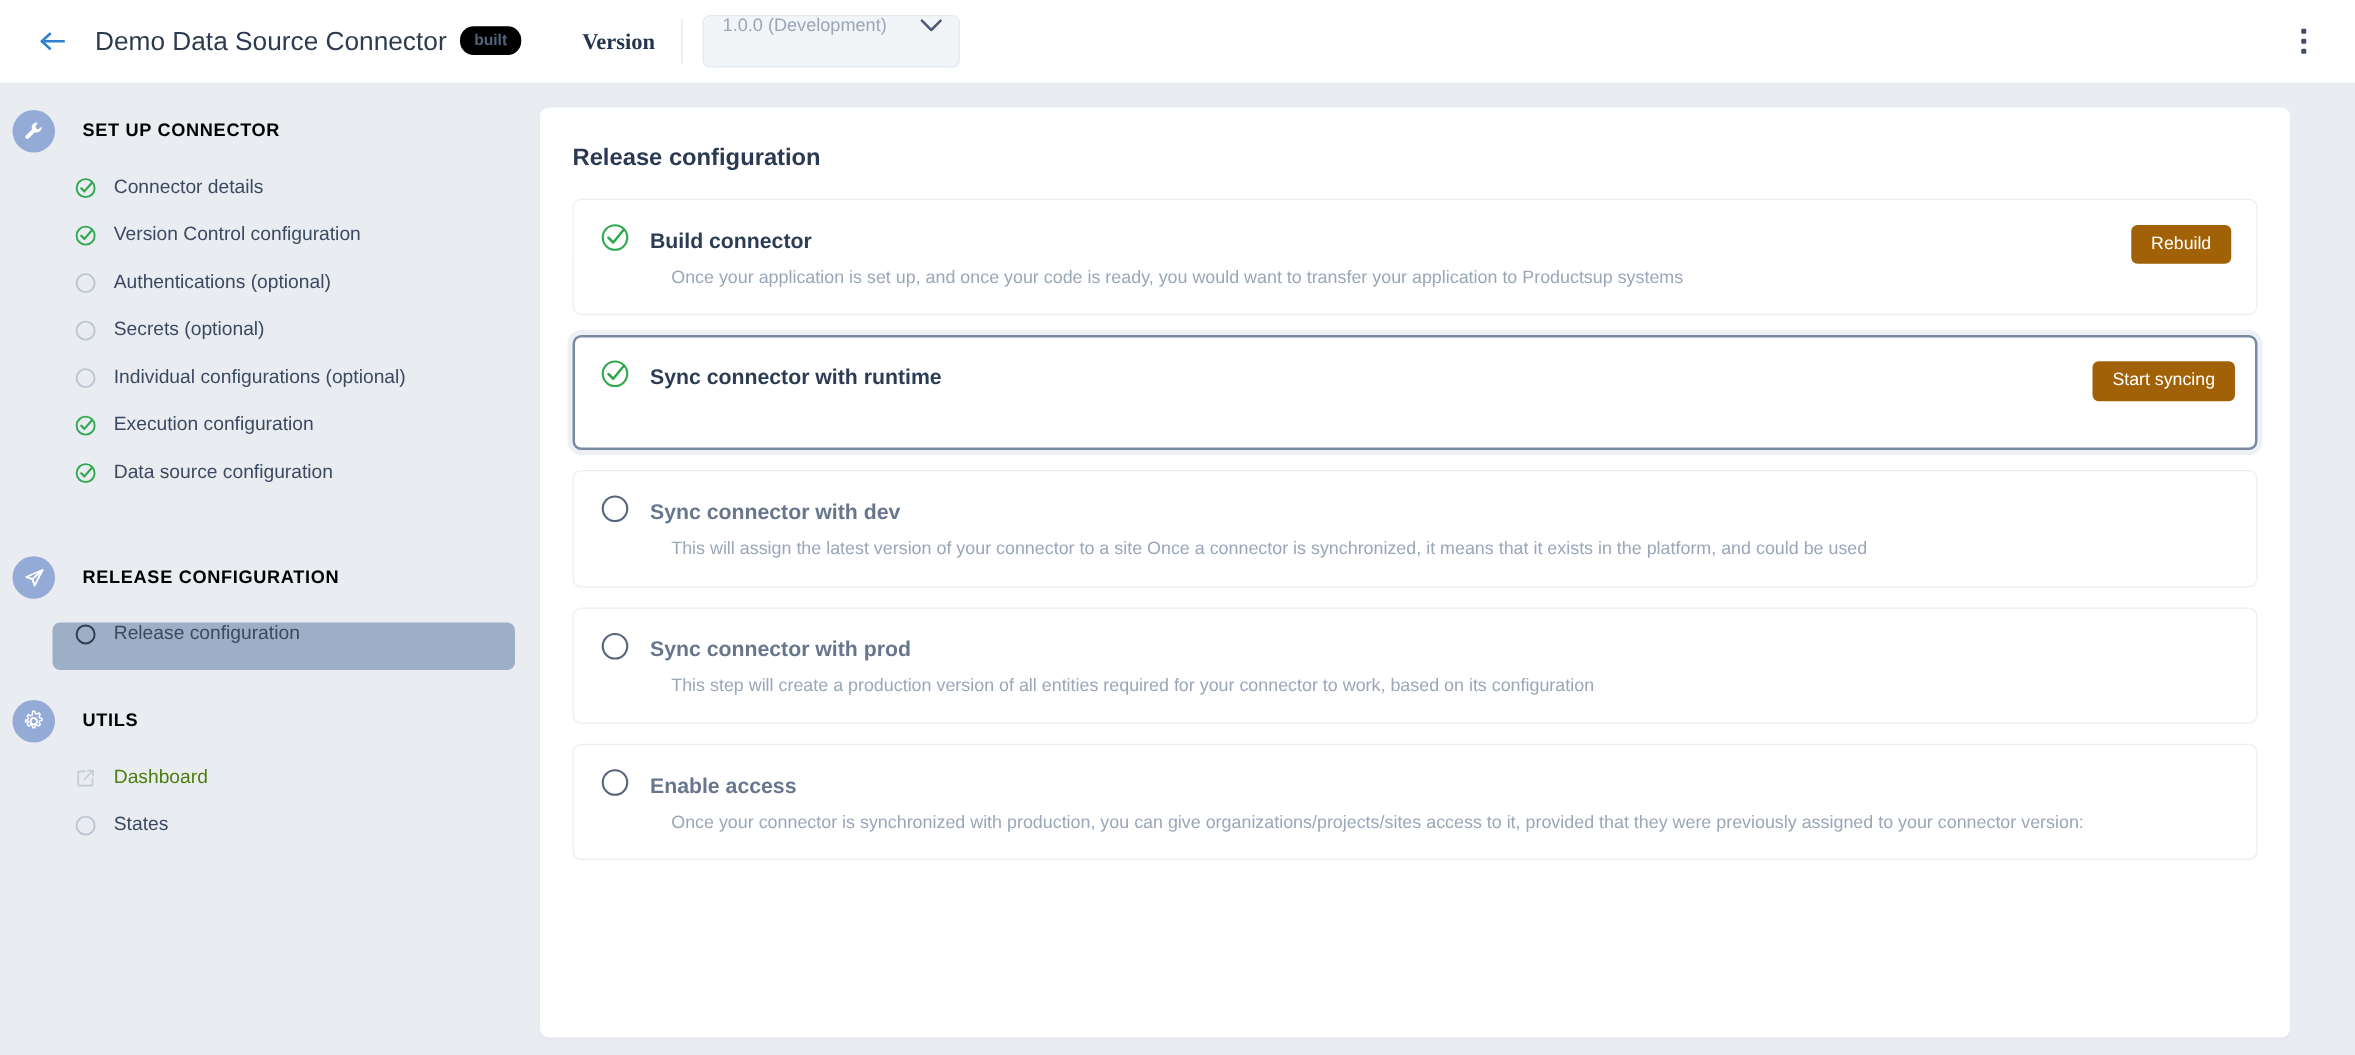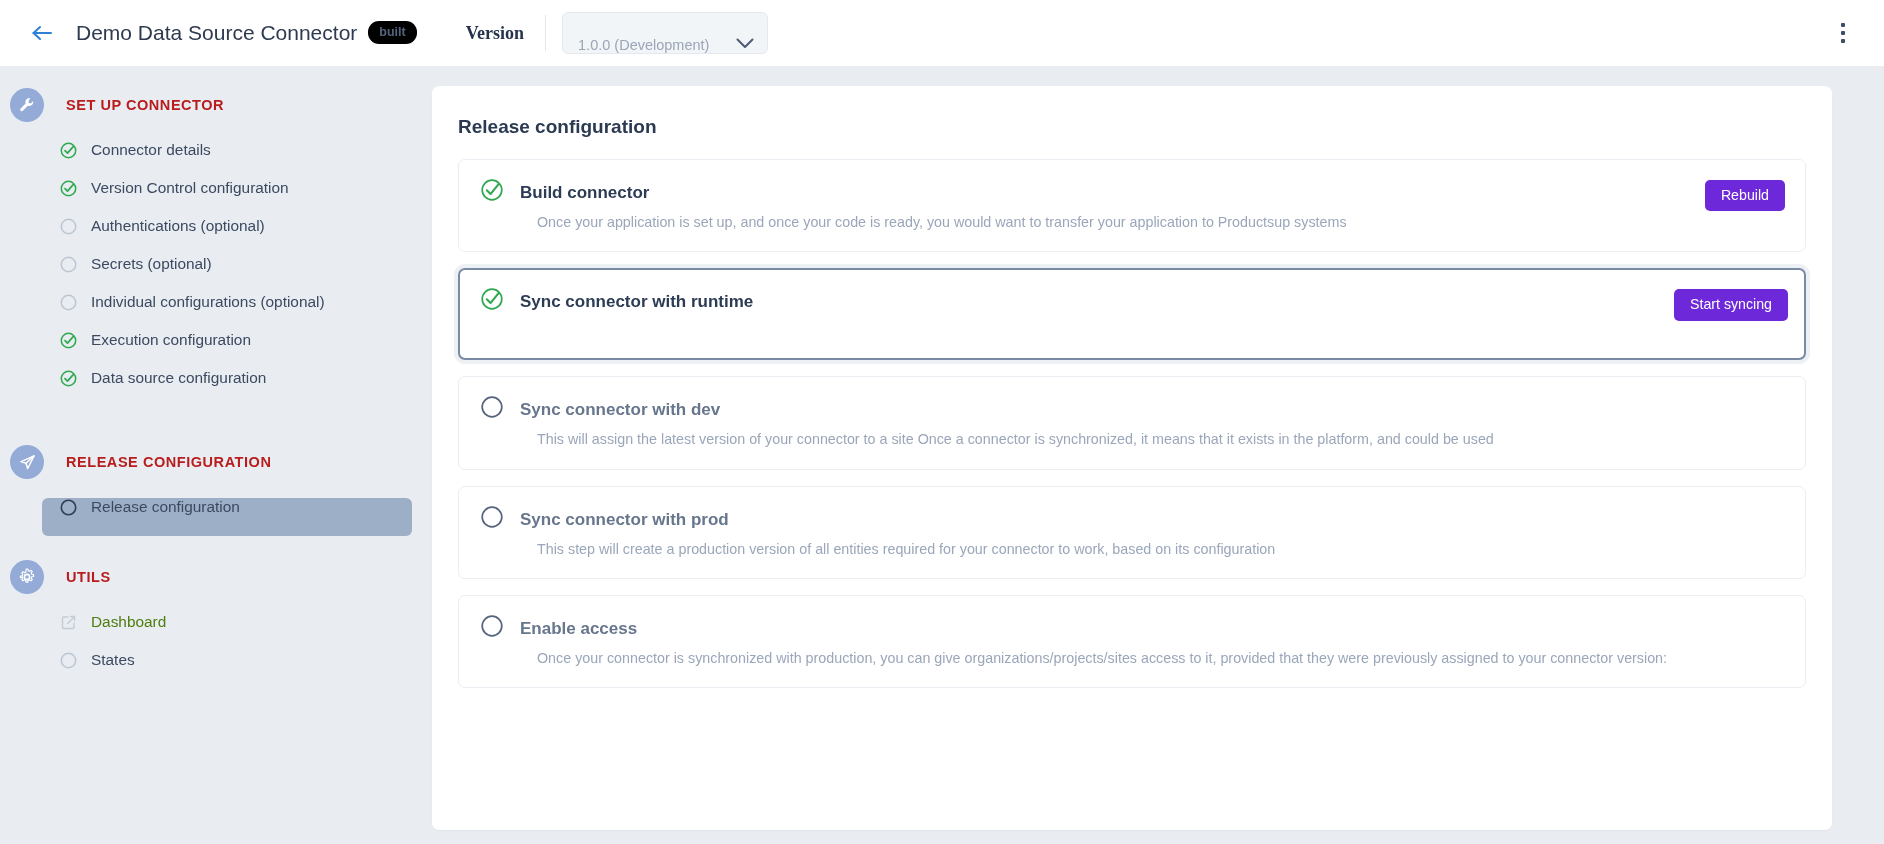--- a/index.html
+++ b/index.html
@@ -56,21 +56,21 @@
     width: 1px; height: 36px;
     background: #e3e7ec;
     margin-left: 21px;
   }
   .version-select {
     margin-left: 16px;
     width: 206px; height: 42px;
     background: #f2f5f8;
     border: 1px solid #e4e9ef;
     border-radius: 6px;
-    display: flex; align-items: flex-end;
+    display: flex; align-items: flex-start;
     padding: 0 13px 0 15px;
     cursor: pointer;
   }
   .version-select .val {
     font-size: 14.5px;
     color: #9aa6b6;
     flex: 1 1 auto;
     white-space: nowrap;
   }
   .kebab {
@@ -113,21 +113,21 @@
     width: 34px; height: 34px;
     border-radius: 50%;
     background: #94abd7;
     display: flex; align-items: center; justify-content: center;
     flex: 0 0 auto;
   }
   .group-title {
     font-size: 14.5px;
     font-weight: 700;
     letter-spacing: 0.55px;
-    color: #b91c1c;
+    color: #000000;
     margin-left: 22px;
   }
   .nav-list { margin-top: 19px; }
   .nav-item {
     display: flex; align-items: flex-start;
     height: 38px;
     margin: 0 20px 0 42px;
     padding-left: 17px;
     border-radius: 6px;
     cursor: pointer;
@@ -200,21 +200,21 @@
   .step-desc {
     font-size: 14.3px;
     color: #9aa6b9;
     margin: 10px 0 0 58px;
     line-height: 1.35;
   }
   .step-btn {
     position: absolute;
     right: 20px;
     top: 20px;
-    background: #6d28d9;
+    background: #a16207;
     color: #fff;
     border: none;
     border-radius: 5px;
     font-size: 14.2px;
     font-family: "Liberation Sans", sans-serif;
     padding: 8px 16px 9px 16px;
     cursor: pointer;
     line-height: 1;
   }
   .step-card.active .step-btn { top: 19px; right: 16px; }

